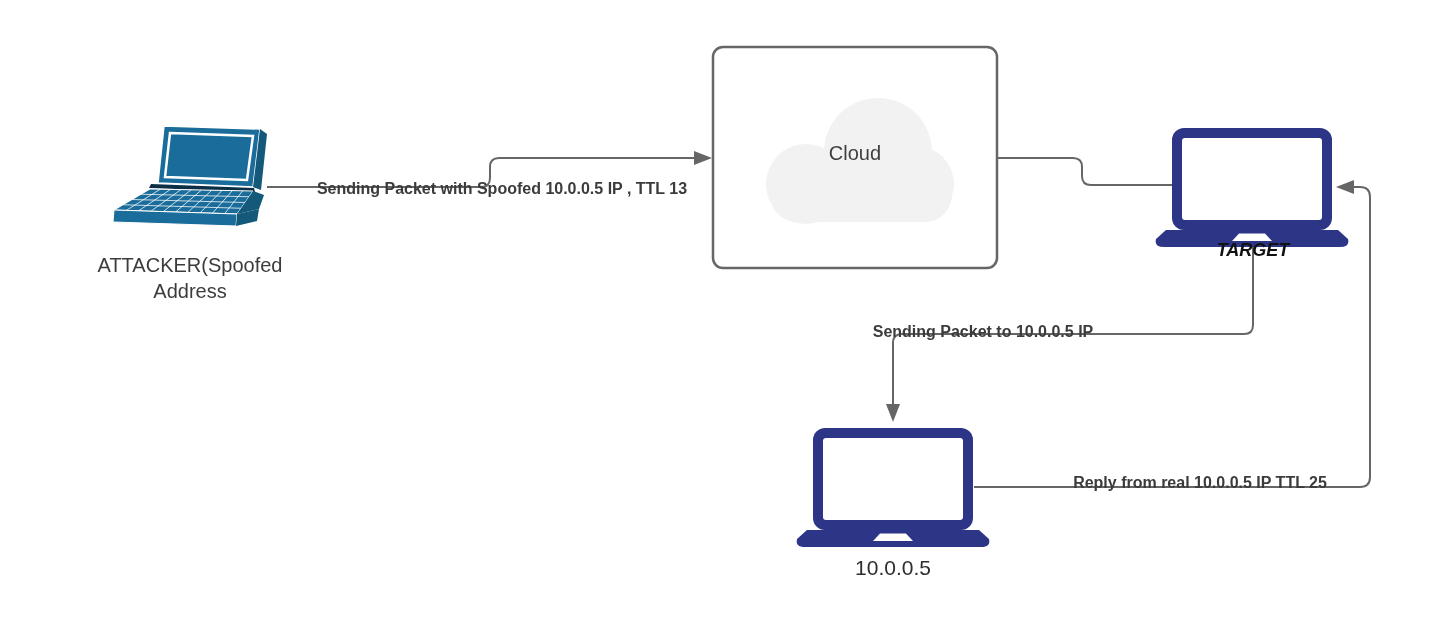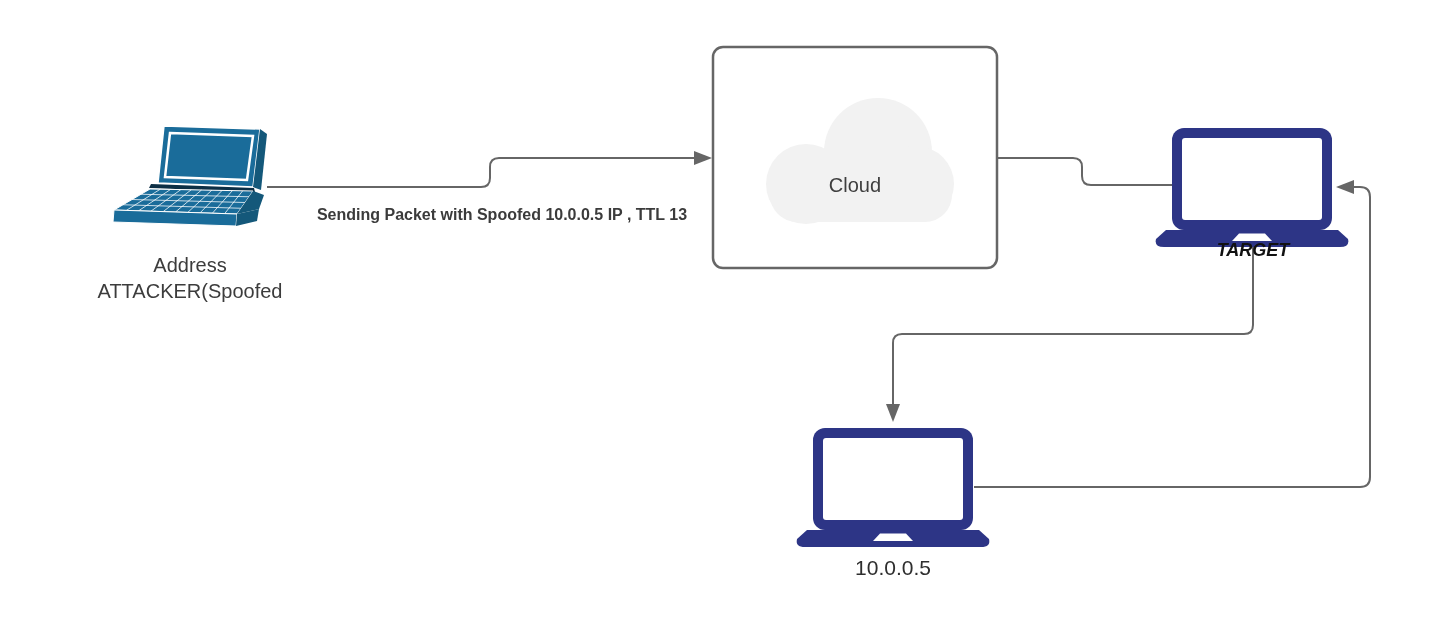--- a/index.html
+++ b/index.html
@@ -40,21 +40,21 @@
   }
   .edge-label{
     position:absolute;
     transform:translate(-50%,-50%);
     font-size:16px;
     font-weight:bold;
     color:var(--edge_label);
     white-space:nowrap;
   }
   .attacker-label{left:80px;top:252px;width:220px;font-size:20px;line-height:26px;}
-  .cloud-label{left:795px;top:142px;width:120px;font-size:20px;color:#3f3f3f;margin-top:32px;}
+  .cloud-label{left:795px;top:142px;width:120px;font-size:20px;color:#3f3f3f;}
   .target-label{left:1173px;top:240px;width:160px;font-size:18px;font-weight:bold;font-style:italic;color:#111111;}
   .realhost-label{left:813px;top:556px;width:160px;font-size:21px;color:#2e2e2e;}
 </style>
 </head>
 <body>
 
 <div class="canvas">
 
   <svg class="layer" width="1449" height="622" viewBox="0 0 1449 622">
 
@@ -110,27 +110,29 @@
       <polygon class="teal" points="1,85 124,89 123,101 0,97" stroke="#ffffff" stroke-width="1"></polygon>
       <polygon class="teal-dark" points="124,89 146,84 144,96 123,101"></polygon>
     </g>
 
     <use href="#laptop-front" x="1157" y="128"></use>
 
     <use href="#laptop-front" x="798" y="428"></use>
   </svg>
 
   <div class="label attacker-label">
+    <div>ATTACKER(Spoofed</div>
     <div>Address</div>
-    <div>ATTACKER(Spoofed</div>
   </div>
 
   <div class="label cloud-label">Cloud</div>
 
   <div class="label target-label">TARGET</div>
 
   <div class="label realhost-label">10.0.0.5</div>
 
-  <div class="edge-label" style="left:502px;top:215px;">Sending Packet with Spoofed 10.0.0.5 IP , TTL 13</div>
+  <div class="edge-label" style="left:502px;top:189px;">Sending Packet with Spoofed 10.0.0.5 IP , TTL 13</div>
 
+  <div class="edge-label" style="left:983px;top:332px;">Sending Packet to 10.0.0.5 IP</div>
 
+  <div class="edge-label" style="left:1200px;top:483px;">Reply from real 10.0.0.5 IP TTL 25</div>
 
 </div>
 
 </body></html>

